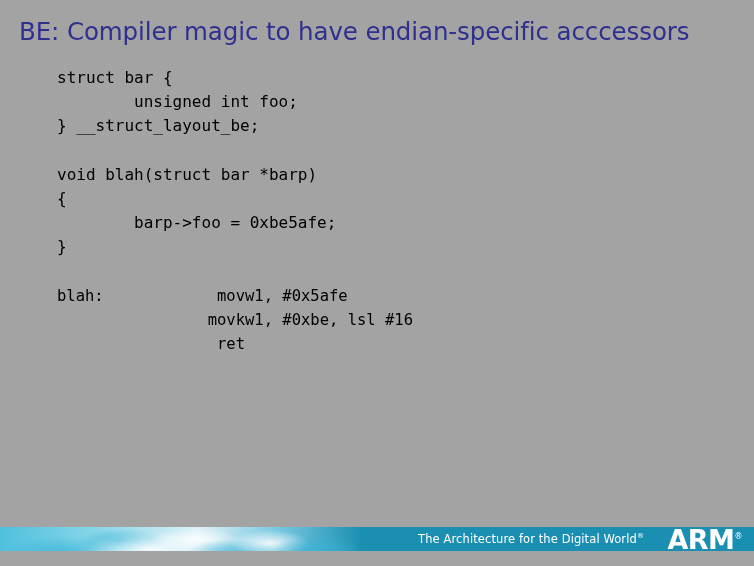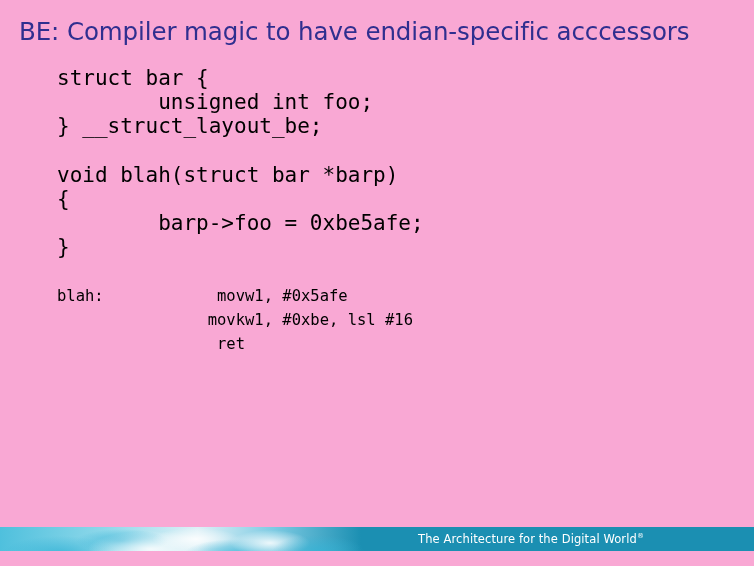--- a/index.html
+++ b/index.html
@@ -11,21 +11,21 @@
     height: 566px;
     background: #ffffff;
     font-family: "Liberation Sans", sans-serif;
     overflow: hidden;
     position: relative;
   }
 
   .slide {
     position: absolute;
     inset: 0;
-    background: #f9a8d4;
+    background: #a3a3a3;
   }
 
   
   .slide-title {
     position: absolute;
     left: 19px;
     top: 17px;
     font-family: "DejaVu Sans", sans-serif;
     font-size: 24.5px;
     font-weight: 400;
@@ -37,21 +37,21 @@
   
   .code-area {
     position: absolute;
     left: 57px;
     top: 66px;
     width: 660px;
   }
 
   .code-block {
     font-family: "DejaVu Sans Mono", monospace;
-    font-size: 21px;
+    font-size: 16px;
     line-height: 24.2px;
     color: #000000;
     white-space: pre;
     margin: 0;
   }
 
   .block-gap {
     height: 24.2px;
   }
 
@@ -196,16 +196,19 @@
       <ellipse cx="196" cy="12" rx="44" ry="11" fill="url(#puff1)"></ellipse>
       <ellipse cx="236" cy="27" rx="52" ry="15" fill="url(#puff2)"></ellipse>
       <ellipse cx="270" cy="16" rx="40" ry="13" fill="url(#puff1)"></ellipse>
       <ellipse cx="318" cy="24" rx="46" ry="16" fill="url(#puff2)"></ellipse>
     </svg>
 
     <div class="footer-tagline">
       <span>The Architecture for the Digital World</span><span class="sup">®</span>
     </div>
 
+    <div class="footer-logo">
+      <span>ARM</span><span class="sup">®</span>
+    </div>
 
   </div>
 
 </div>
 
 </body></html>

